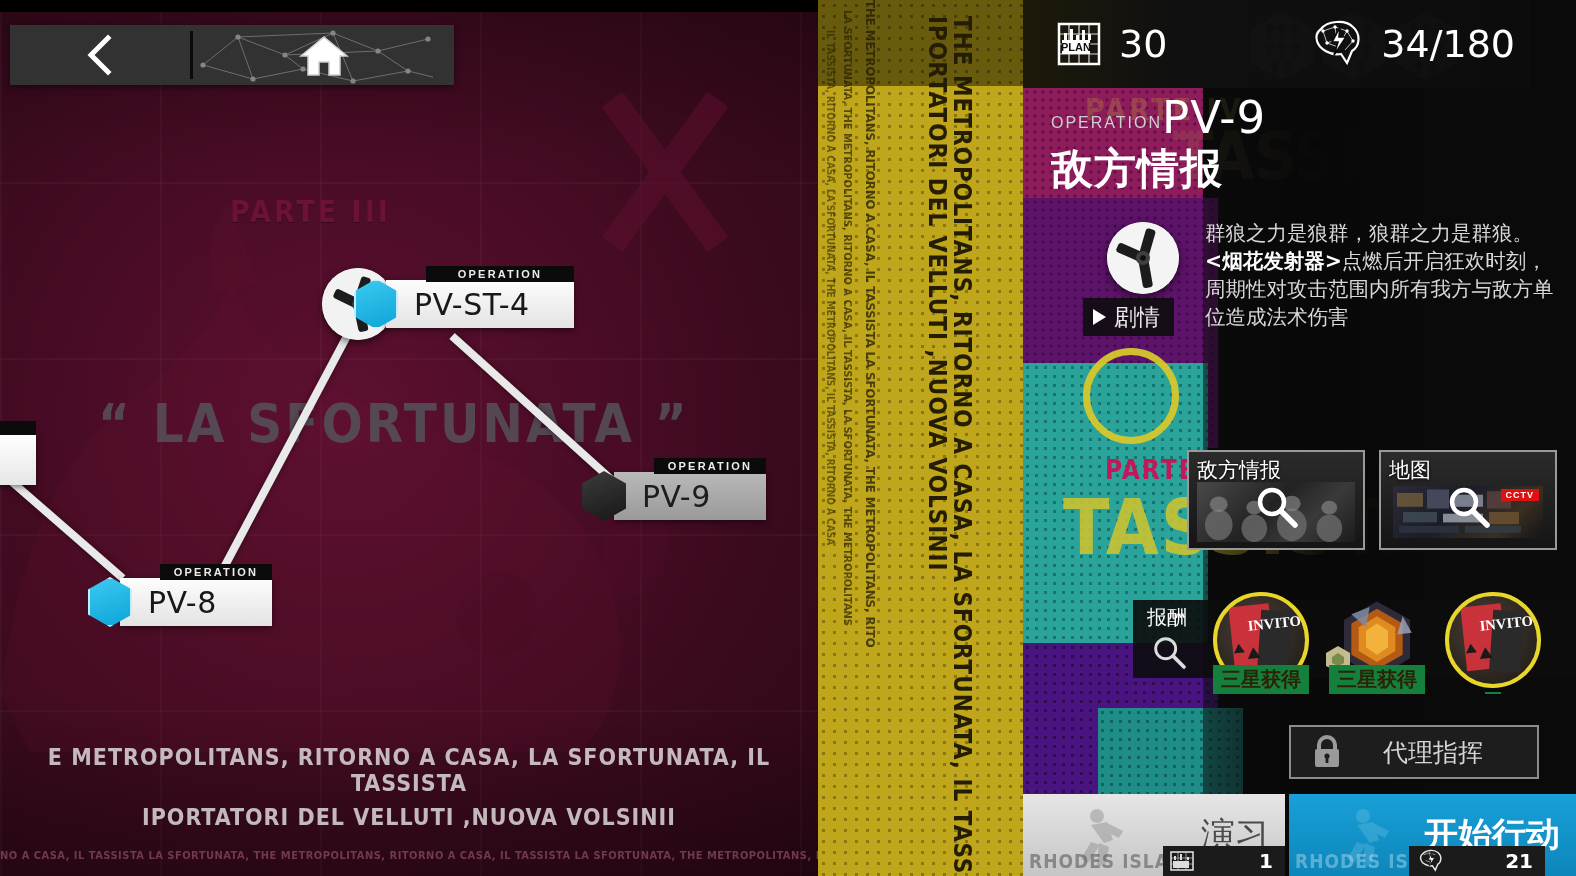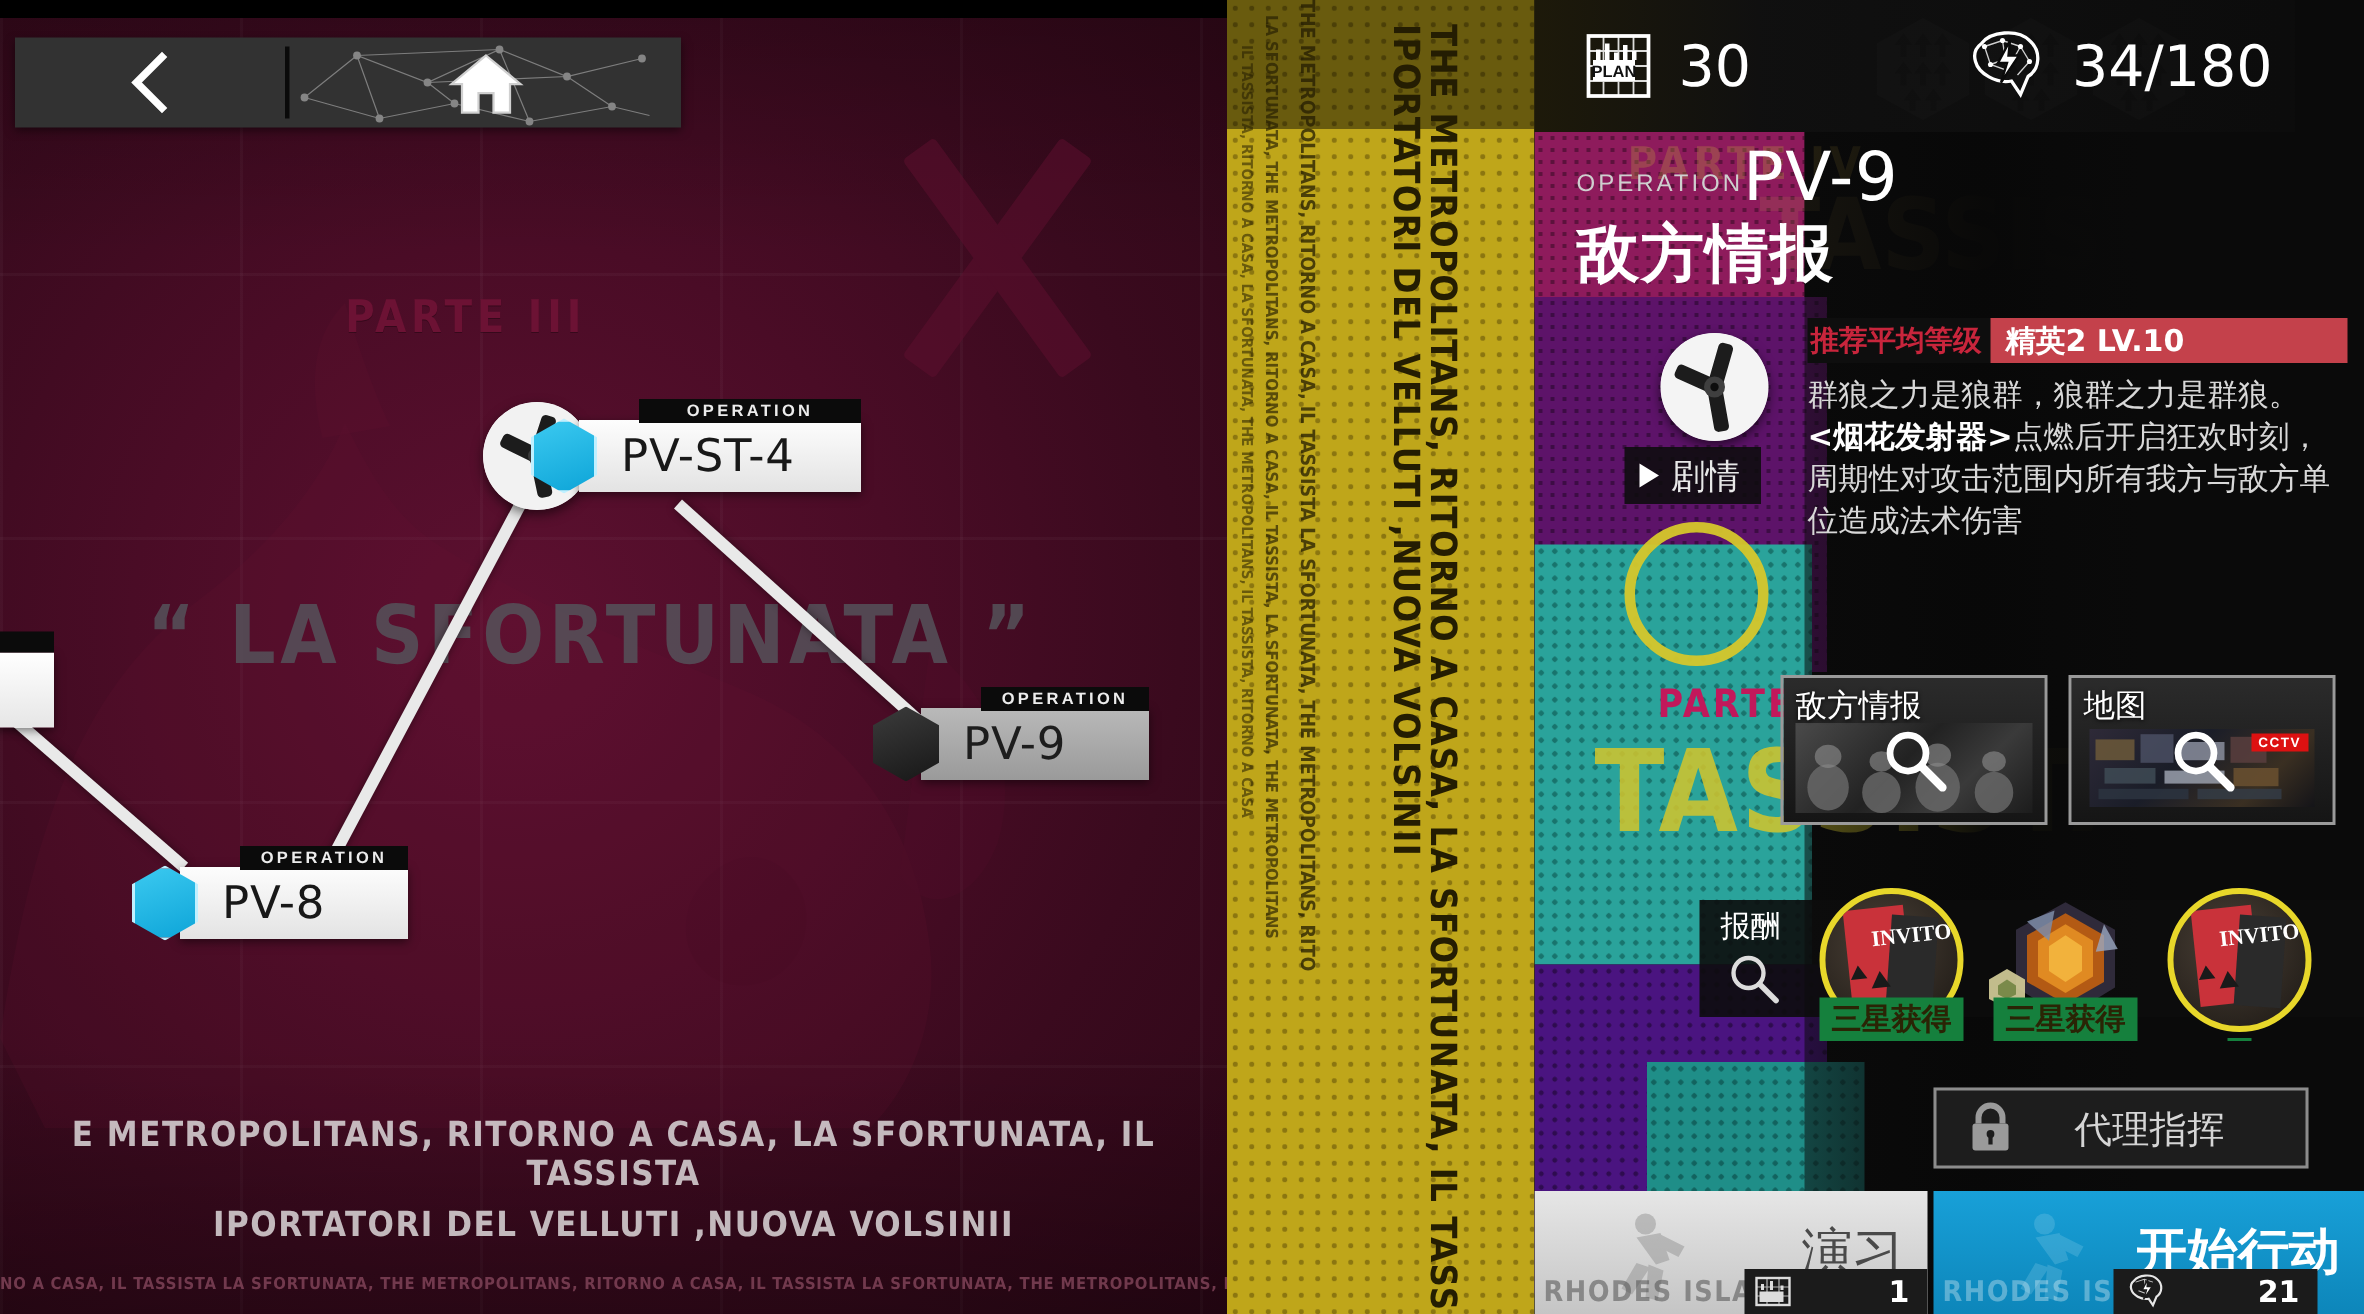--- a/index.html
+++ b/index.html
@@ -608,24 +608,20 @@
         <circle cx="36" cy="36" r="2.8" fill="#0d0d0d"></circle>
       </svg>
     </div>
     <div class="yellow-ring"></div>
     <div id="story-btn">
       <span class="tri"></span>
       <span class="lbl">剧情</span>
     </div>
 
     <div id="info-block">
-      <div class="rec-row">
-        <div class="rec-label">推荐平均等级</div>
-        <div class="rec-value">精英2 LV.10</div>
-      </div>
       <div class="desc">
         <span>群狼之力是狼群，狼群之力是群狼。</span><br>
         <span class="hl">&lt;烟花发射器&gt;</span><span>点燃后开启狂欢时刻，周期性对攻击范围内所有我方与敌方单位造成法术伤害</span>
       </div>
     </div>
 
     <div class="parte-iv">PARTE IV</div>
 
     <div class="intel-card" id="card-enemy">
       <div class="intel-thumb" style="background:linear-gradient(135deg,#4a4a4a,#222 45%,#3a3a3a 70%,#1c1c1c);">

